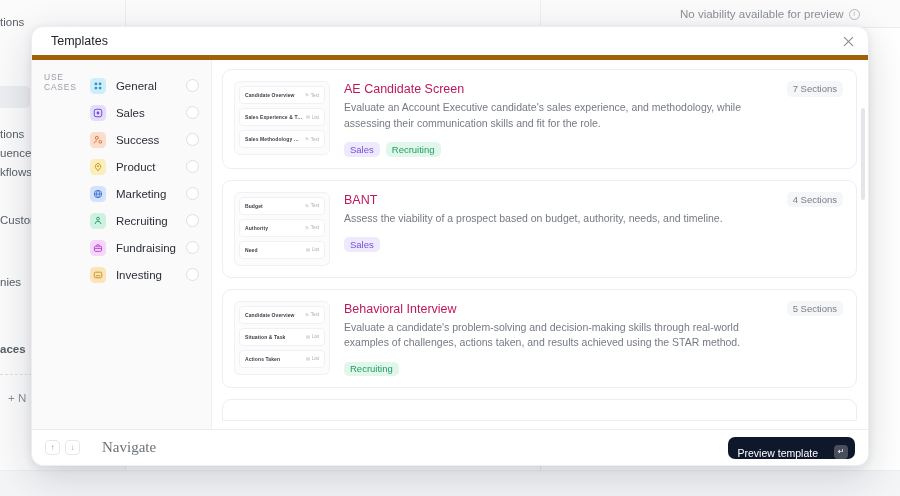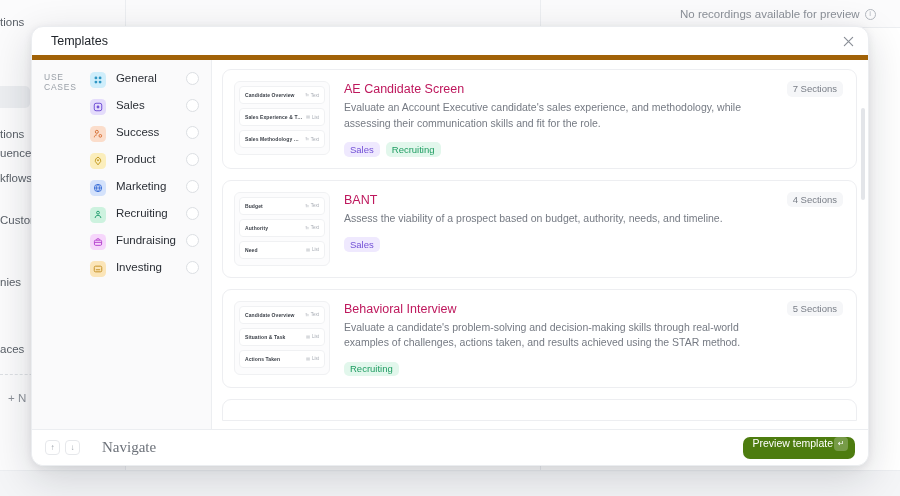--- a/index.html
+++ b/index.html
@@ -84,21 +84,21 @@
     width: 180px; flex: 0 0 180px; background: #fafafb;
     border-right: 1px solid #eceef1; padding: 12px 0 0 0;
     display: flex; flex-direction: row;
   }
   .side-label {
     font-size: 8.5px; letter-spacing: .09em; color: #9aa0a8;
     text-transform: uppercase; padding: 0 0 9px 12px; font-weight: 400;
   }
   .side-items { display: flex; flex-direction: column; gap: 0; }
   .side-item {
-    display: flex; gap: 10px;
+    display: flex; align-items: center; gap: 10px;
     height: 27px; padding: 0 12px 0 12px; cursor: pointer; position: relative;
   }
   .ic {
     width: 16px; height: 16px; flex: 0 0 16px; border-radius: 4.5px;
     display: flex; align-items: center; justify-content: center;
   }
   .ic svg { width: 10px; height: 10px; display: block; }
   .side-name { font-size: 11.5px; color: #2b2f36; flex: 1; white-space: nowrap; }
   .radio {
     width: 13px; height: 13px; flex: 0 0 13px; border-radius: 50%;
@@ -192,54 +192,54 @@
   }
   .nav-hint { display: flex; align-items: center; gap: 5px; }
   .kbd {
     width: 15px; height: 15px; border: 1px solid #e6e8eb; border-radius: 4px;
     background: #fff; display: flex; align-items: center; justify-content: center;
     font-size: 8px; color: #9aa0a8; line-height: 1;
   }
   .nav-text { font-size: 15px; color: #6d727a; margin-left: 17px; font-family: Liberation Serif, serif; }
   .spacer { flex: 1; }
   .primary-btn {
-    background: #4d7c0f; color: #fff; border: none; border-radius: 7px;
+    background: #0f172a; color: #fff; border: none; border-radius: 7px;
     height: 22px; padding: 0 7px 0 9px; font-size: 10.5px; cursor: pointer;
-    display: flex; align-items: flex-start; gap: 1px;
+    display: flex; align-items: flex-end; gap: 16px;
     font-family: "Liberation Sans", sans-serif;
   }
   .btn-kbd {
     width: 14px; height: 14px; border-radius: 4px; background: rgba(255,255,255,.24);
     display: flex; align-items: center; justify-content: center; font-size: 8px;
   }
 </style>
 </head>
 <body>
 
 <div class="app-bg">
   <div class="bg-topbar"></div>
   <div class="bg-topbar-div"></div>
   <div class="bg-topnote">
-    <span>No recordings available for preview</span>
+    <span>No viability available for preview</span>
     <span class="info-circle">i</span>
   </div>
   <div class="bg-panel"></div>
   <div class="bg-panel-div"></div>
   <div class="bg-left-rail">
     <div class="bg-sel-row"></div>
     <div class="bg-divider-h"></div>
   </div>
   <div id="bg-frags">
       <div class="bg-frag" style="top: 16px; left: 0px;">tions</div>
       <div class="bg-frag" style="top: 128px; left: 0px;">tions</div>
       <div class="bg-frag" style="top: 147px; left: 0px;">uences</div>
-      <div class="bg-frag" style="top: 172px; left: 0px;">kflows</div>
+      <div class="bg-frag" style="top: 166px; left: 0px;">kflows</div>
       <div class="bg-frag" style="top: 214px; left: 0px;">Custom</div>
       <div class="bg-frag" style="top: 276px; left: 0px;">nies</div>
-      <div class="bg-frag" style="top: 343px; left: 0px;">aces</div>
+      <div class="bg-frag" style="top: 343px; left: 0px; font-weight: bold;">aces</div>
       <div class="bg-frag light" style="top: 392px; left: 8px;">+  N</div>
     </div>
   <div class="bg-bottom-strip"></div>
 </div>
 
 <div class="modal">
 
   <div class="modal-header">
     <span class="modal-title">Templates</span>
     <button class="close-btn">

